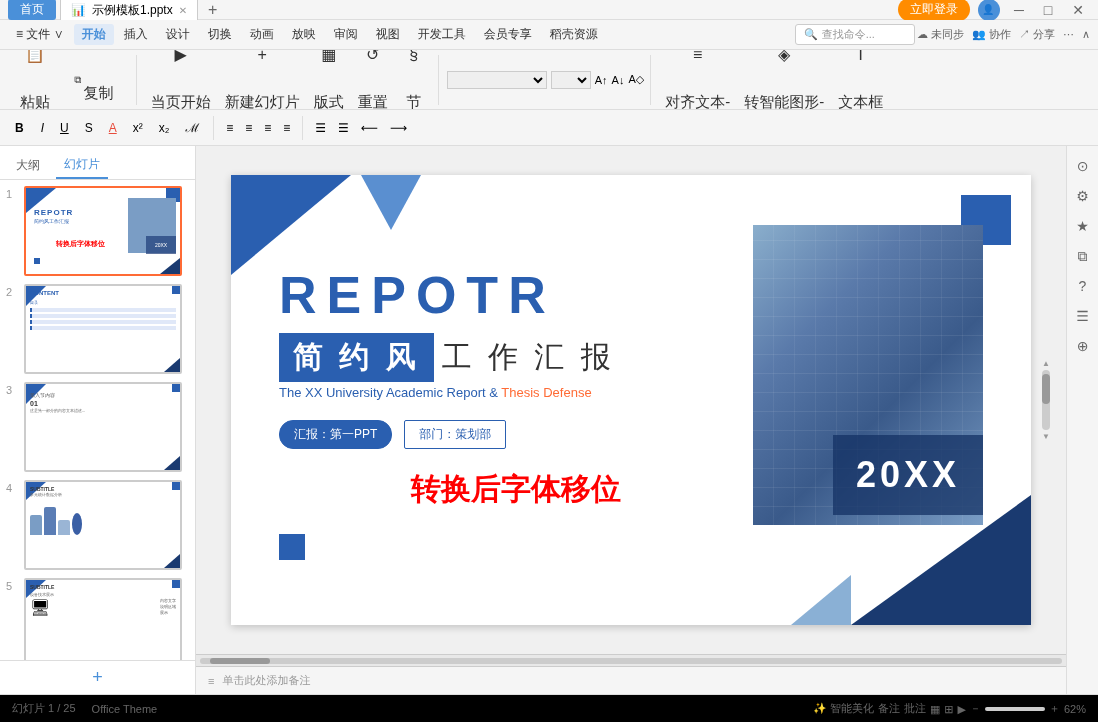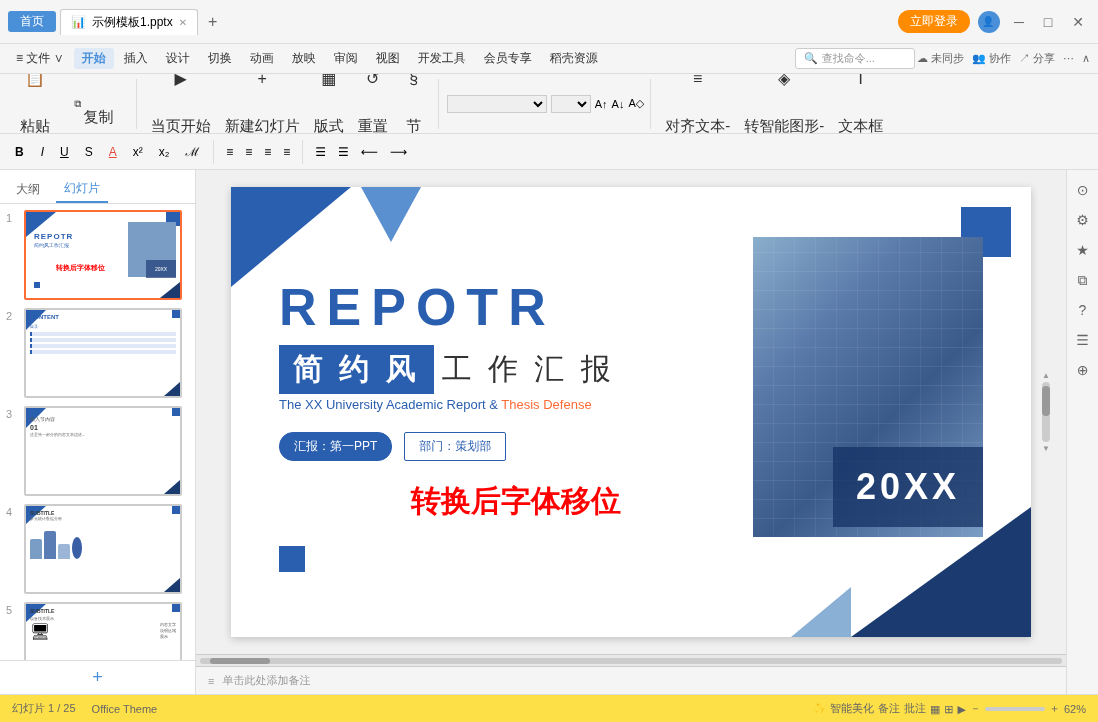--- a/index.html
+++ b/index.html
@@ -1,19 +1,19 @@
 <!DOCTYPE html>
 <html><head>
   <meta charset="utf-8">
   <style>
     * { margin: 0; padding: 0; box-sizing: border-box; }
     body { font-family: 'Microsoft YaHei', Arial, sans-serif; width: 1098px; height: 722px; overflow: hidden; background: #f0f0f0; display: flex; flex-direction: column; }
 
     
-    .title-bar { height: 44px; background: #f5f5f5; display: flex; align-items: center; padding: 0 8px; border-bottom: 1px solid #ddd; gap: 4px; }
+    .title-bar { height: 20px; background: #f5f5f5; display: flex; align-items: center; padding: 0 8px; border-bottom: 1px solid #ddd; gap: 4px; }
     .title-home-btn { background: #4a90d9; color: white; border: none; padding: 2px 12px; border-radius: 3px; font-size: 12px; cursor: pointer; }
     .title-tab { background: #fff; border: 1px solid #ccc; border-bottom: none; padding: 4px 10px; font-size: 12px; display: flex; align-items: center; gap: 6px; border-radius: 3px 3px 0 0; }
     .title-tab .close-icon { color: #999; font-size: 10px; cursor: pointer; }
     .title-add-btn { color: #666; cursor: pointer; font-size: 16px; padding: 0 6px; }
     .title-bar-right { margin-left: auto; display: flex; align-items: center; gap: 8px; }
     .login-btn { background: #ff8c00; color: white; border: none; padding: 3px 12px; border-radius: 12px; font-size: 12px; cursor: pointer; }
     .avatar { width: 22px; height: 22px; border-radius: 50%; background: #4a90d9; display: flex; align-items: center; justify-content: center; color: white; font-size: 10px; }
     .win-btn { color: #666; font-size: 14px; cursor: pointer; padding: 0 6px; }
 
     
@@ -52,21 +52,21 @@
     .slide-number { font-size: 11px; color: #999; min-width: 14px; padding-top: 2px; }
     .slide-thumb { width: 158px; height: 90px; border: 2px solid #ccc; background: #fff; overflow: hidden; position: relative; border-radius: 2px; }
     .slide-item.active .slide-thumb { border-color: #ff6b35; }
     .panel-bottom { padding: 6px; border-top: 1px solid #ddd; display: flex; justify-content: center; }
     .add-slide-btn { color: #4a90d9; font-size: 18px; cursor: pointer; }
     .canvas-scroll { flex: 1; overflow: auto; display: flex; align-items: center; justify-content: center; padding: 20px; position: relative; }
     .slide-canvas { width: 800px; height: 450px; background: white; position: relative; overflow: hidden; box-shadow: 0 2px 8px rgba(0,0,0,0.2); }
     .canvas-bottom { height: 28px; border-top: 1px solid #ccc; background: #f5f5f5; display: flex; align-items: center; padding: 0 12px; font-size: 11px; color: #666; gap: 8px; }
 
     
-    .status-bar { height: 28px; background: #fde047; border-top: 1px solid #ddd; display: flex; align-items: center; padding: 0 12px; font-size: 11px; color: #666; gap: 16px; }
+    .status-bar { height: 28px; background: #000000; border-top: 1px solid #ddd; display: flex; align-items: center; padding: 0 12px; font-size: 11px; color: #666; gap: 16px; }
     .zoom-control { display: flex; align-items: center; gap: 4px; }
 
     
     .right-sidebar { width: 32px; background: #f5f5f5; border-left: 1px solid #ddd; display: flex; flex-direction: column; align-items: center; padding: 8px 0; gap: 6px; }
     .rs-btn { width: 24px; height: 24px; display: flex; align-items: center; justify-content: center; cursor: pointer; color: #666; font-size: 14px; border-radius: 3px; }
 
     
     .thumb-1 { background: linear-gradient(135deg, #f8f9ff 0%, #fff 100%); }
     .thumb-2 { background: #fff; }
 

